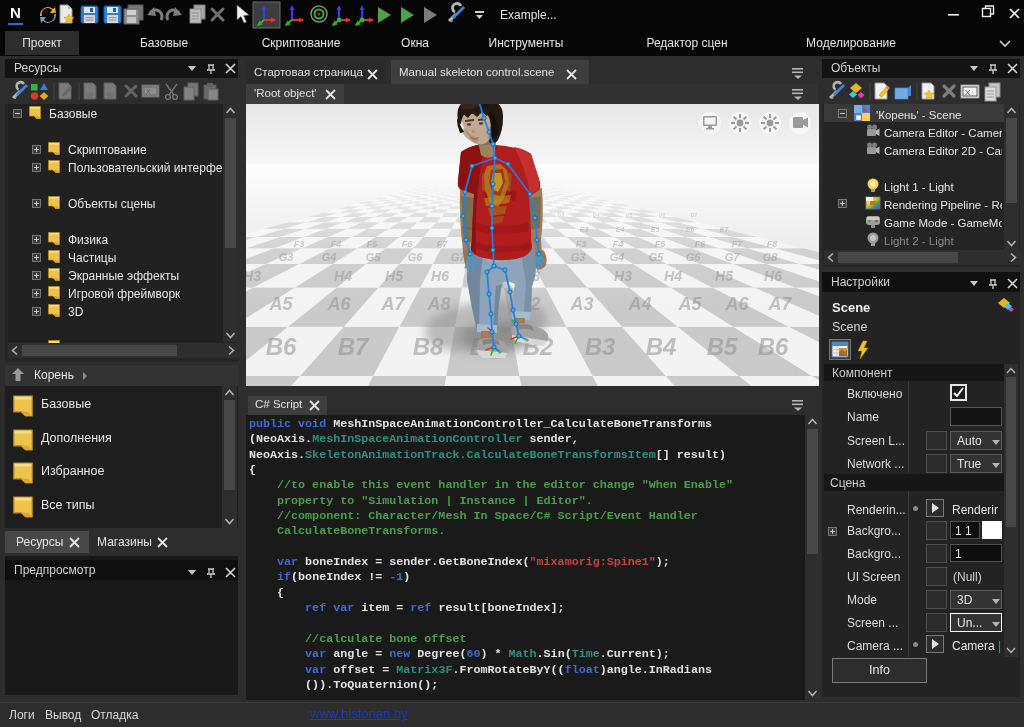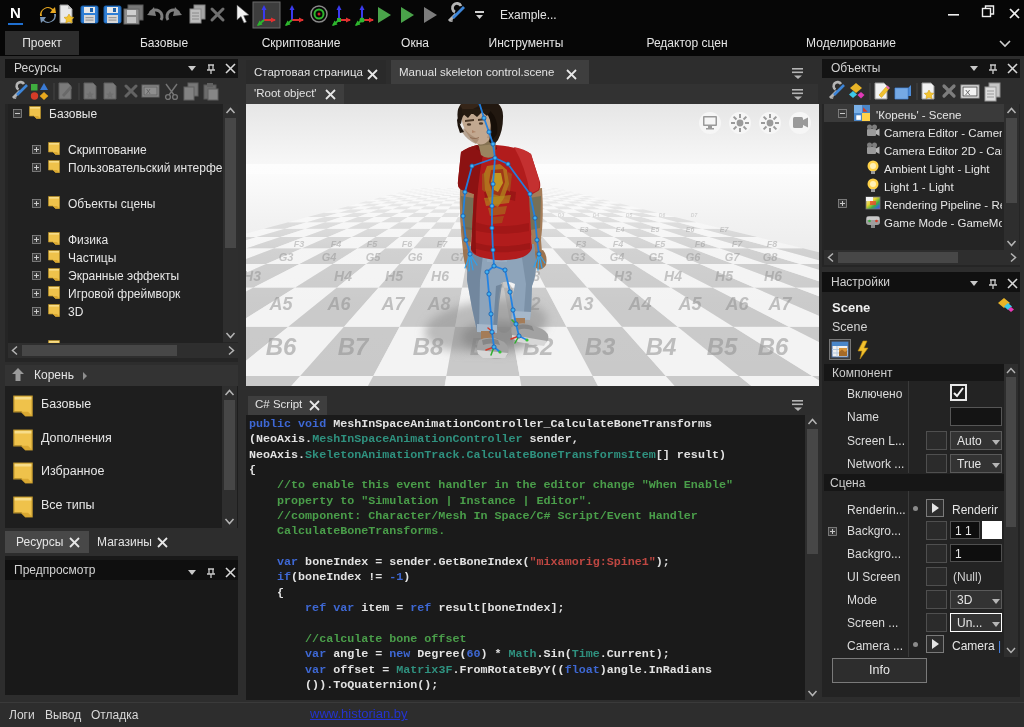--- a/index.html
+++ b/index.html
@@ -1365,28 +1365,20 @@
     </div>
     <div class="tree-row obj-row" style="left:2px;top:81px;width:178px;overflow:hidden">
       <svg style="left:42px;top:2px" width="14" height="14" viewBox="0 0 14 14">
         <rect x="1" y="5" width="9" height="7" rx="1" fill="#9a9a9a"></rect>
         <circle cx="3.5" cy="3" r="2.5" fill="#7d7d7d"></circle>
         <circle cx="8.5" cy="3" r="2.5" fill="#7d7d7d"></circle>
         <path d="M10,6.5 L13.5,4.5 L13.5,12 L10,10 Z" fill="#b5b5b5"></path>
       </svg>
       <span style="position:absolute;left:60px;top:2px">Camera Editor 2D - Cam</span>
     </div>
-    <div class="tree-row obj-row" style="left:2px;top:99px;width:178px;overflow:hidden">
-      <svg style="left:42px;top:2px" width="14" height="14" viewBox="0 0 14 14">
-        <circle cx="7" cy="6" r="5.5" fill="#ffd24a"></circle>
-        <circle cx="7" cy="6" r="3" fill="#fff0b5"></circle>
-        <rect x="5" y="11" width="4" height="3" fill="#9a9a9a"></rect>
-      </svg>
-      <span style="position:absolute;left:60px;top:2px">Ambient Light - Light</span>
-    </div>
     <div class="tree-row obj-row" style="left:2px;top:117px;width:178px;overflow:hidden">
       <svg style="left:42px;top:2px" width="14" height="14" viewBox="0 0 14 14">
         <circle cx="7" cy="6" r="5.5" fill="#ffd24a"></circle>
         <circle cx="7" cy="6" r="3" fill="#fff0b5"></circle>
         <rect x="5" y="11" width="4" height="3" fill="#9a9a9a"></rect>
       </svg>
       <span style="position:absolute;left:60px;top:2px">Light 1 - Light</span>
     </div>
     <div class="tree-row obj-row" style="left:2px;top:135px;width:178px;overflow:hidden">
       <svg style="left:14px;top:5px" width="9" height="9">
@@ -1413,20 +1405,28 @@
     <div class="tree-row obj-row" style="left:2px;top:153px;width:178px;overflow:hidden">
       <svg style="left:42px;top:2px" width="14" height="14" viewBox="0 0 14 14">
         <rect x="0" y="2" width="14" height="9" rx="3" fill="#9f9f9f"></rect>
         <rect x="1" y="3" width="12" height="3" fill="#c9c9c9"></rect>
         <circle cx="3.5" cy="7" r="1.3" fill="#3fae3f"></circle>
         <circle cx="10.5" cy="7" r="1.3" fill="#d43c28"></circle>
         <rect x="5" y="11" width="4" height="3" fill="#8a8a8a"></rect>
       </svg>
       <span style="position:absolute;left:60px;top:2px">Game Mode - GameMode</span>
     </div>
+    <div class="tree-row obj-row" style="left:2px;top:171px;width:178px;overflow:hidden;color:#8a8a8a">
+      <svg style="left:42px;top:2px" width="14" height="14" viewBox="0 0 14 14">
+        <circle cx="7" cy="6" r="5.5" fill="#9a9a9a"></circle>
+        <circle cx="7" cy="6" r="3" fill="#c5c5c5"></circle>
+        <rect x="5" y="11" width="4" height="3" fill="#9a9a9a"></rect>
+      </svg>
+      <span style="position:absolute;left:60px;top:2px">Light 2 - Light</span>
+    </div>
     <div style="left:2px;top:189px;width:178px;height:4px;overflow:hidden">
       <svg style="left:44px;top:2px" width="14" height="14">
         <circle cx="7" cy="6" r="5.5" fill="#9a9a9a"></circle>
         <circle cx="7" cy="6" r="3" fill="#c5c5c5"></circle>
         <rect x="5" y="11" width="4" height="3" fill="#9a9a9a"></rect>
       </svg>
     </div>
     <div style="left:182px;top:45px;width:15px;height:146px;background:#2e2e2e"></div>
     <svg style="left:182px;top:45px" width="15" height="146">
       <path d="M3.5,9 L7.5,4.5 L11.5,9" fill="none" stroke="#b5b5b5" stroke-width="1.5"></path>

